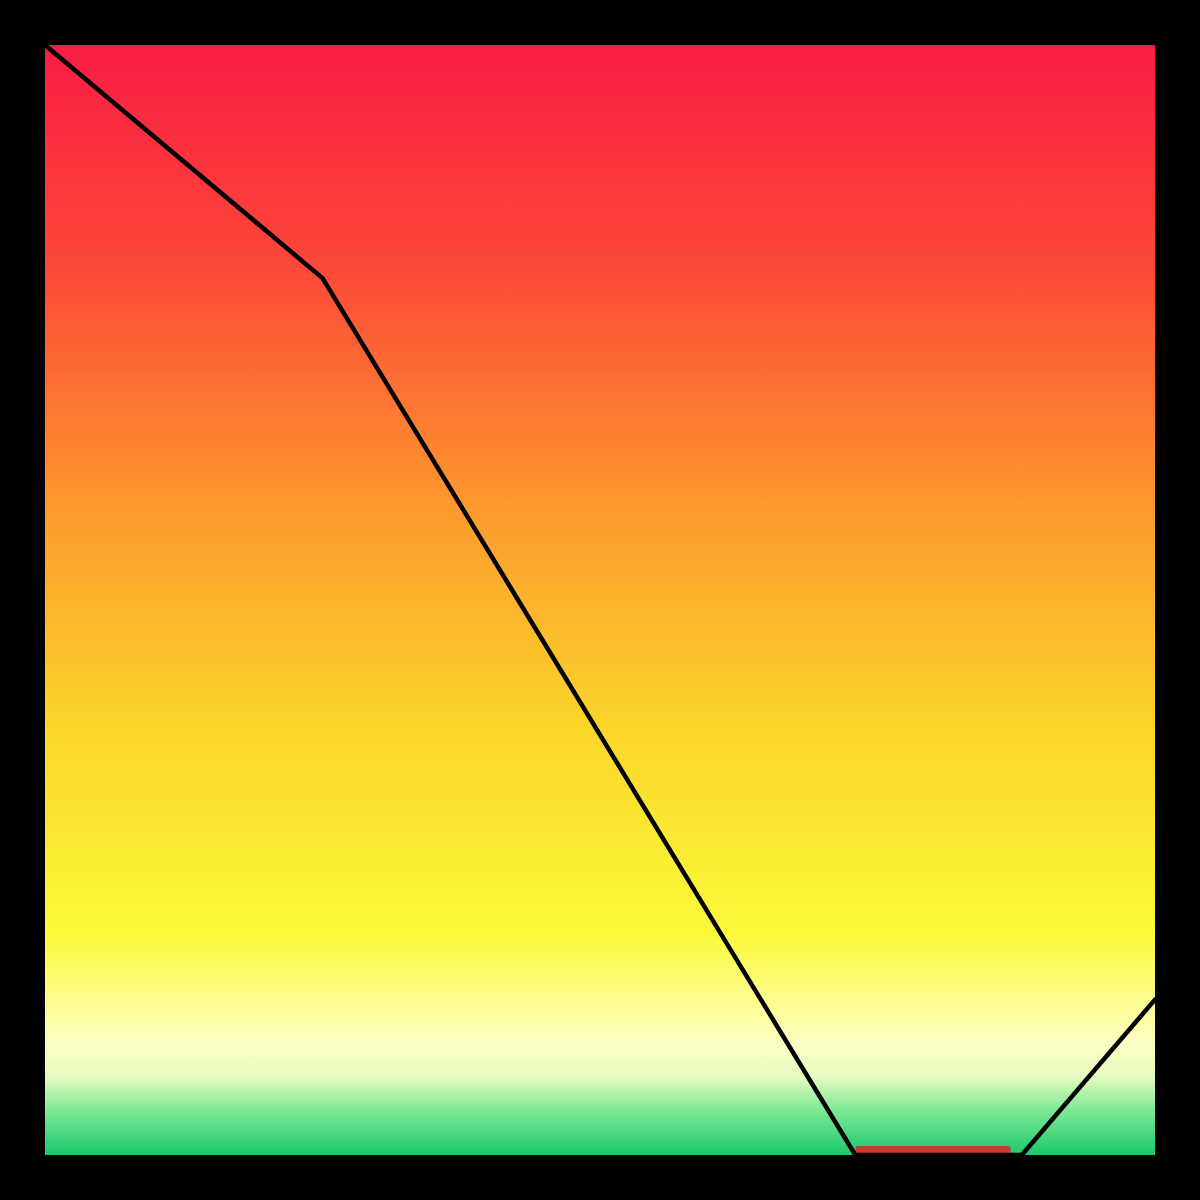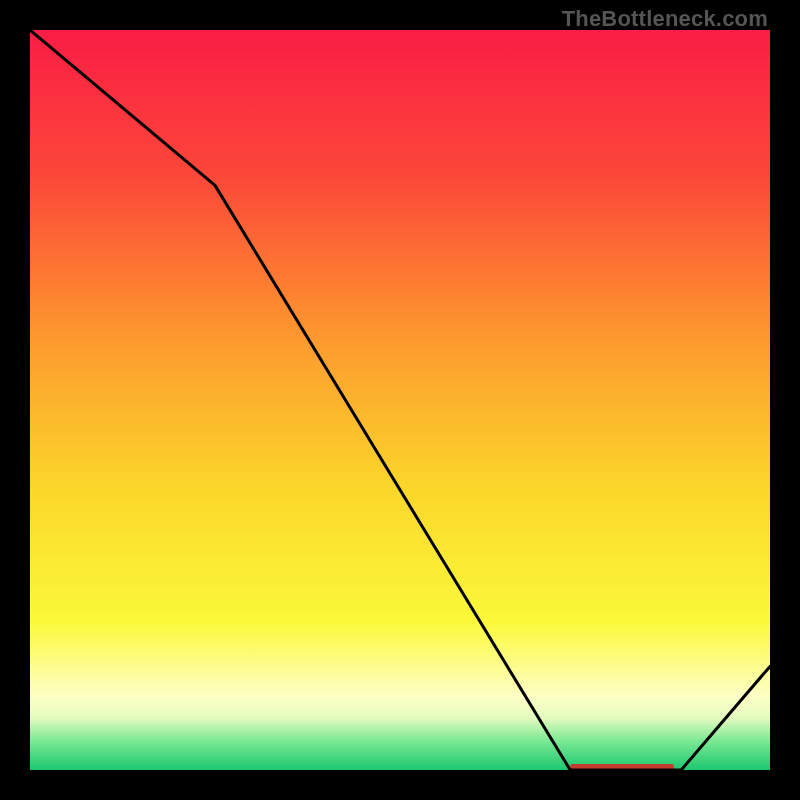--- a/index.html
+++ b/index.html
@@ -41,21 +41,20 @@
     letter-spacing: 0.2px;
     user-select: none;
     pointer-events: none;
   }
 </style>
 </head>
 <body>
 
 <div class="frame">
 
-  <div class="watermark">TheBottleneck.com</div>
 
   <div class="plot">
 
     <svg class="bg-svg" viewBox="0 0 740 740" preserveAspectRatio="none">
       <defs>
         <linearGradient id="bgGrad" x1="0" y1="0" x2="0" y2="1">
             <stop offset="0.00%" stop-color="#fa1d45"></stop>
             <stop offset="20.00%" stop-color="#fc4838"></stop>
             <stop offset="42.00%" stop-color="#fd9a2e"></stop>
             <stop offset="62.00%" stop-color="#fbd72a"></stop>

